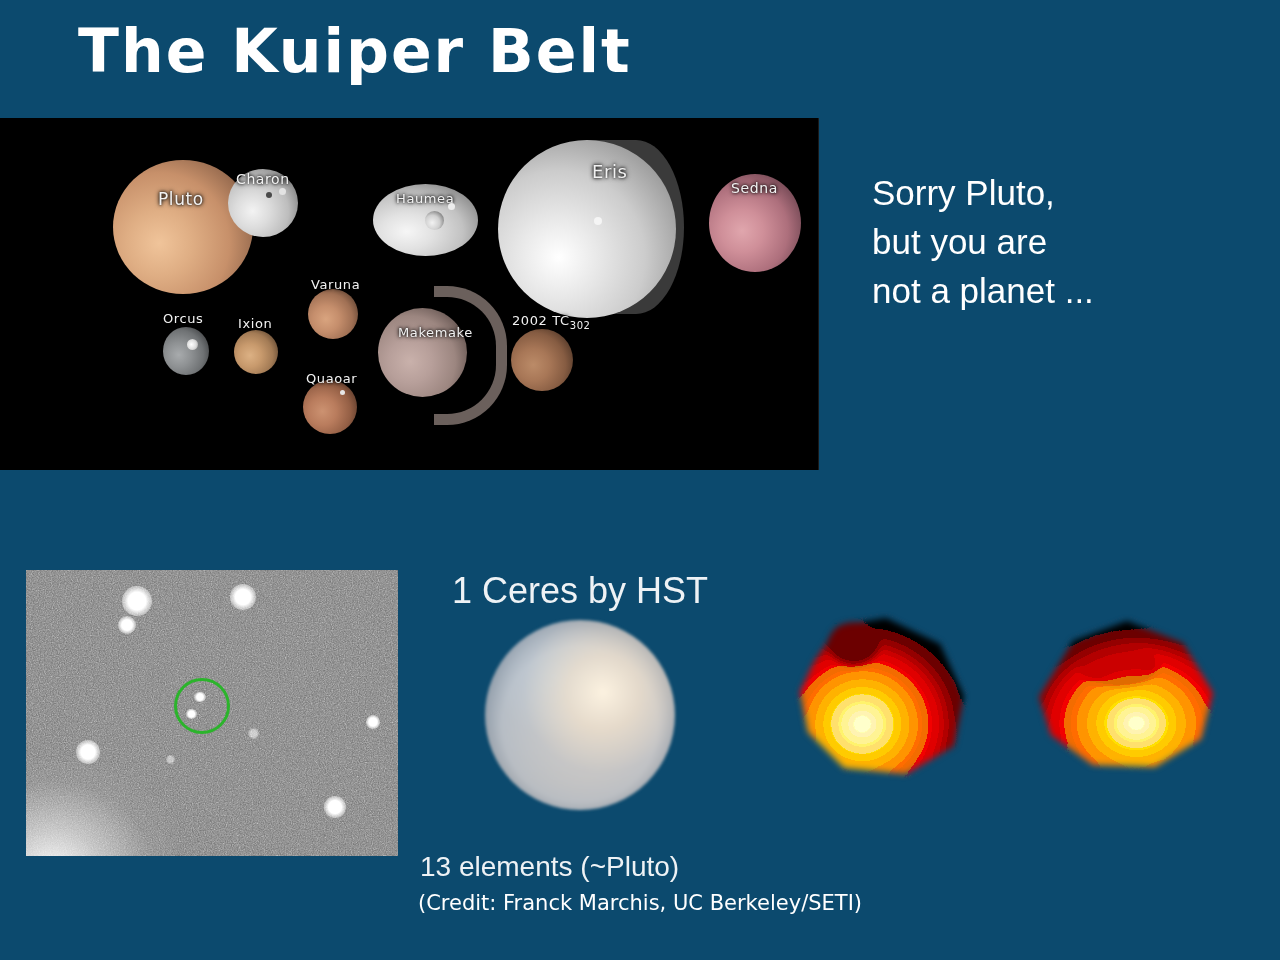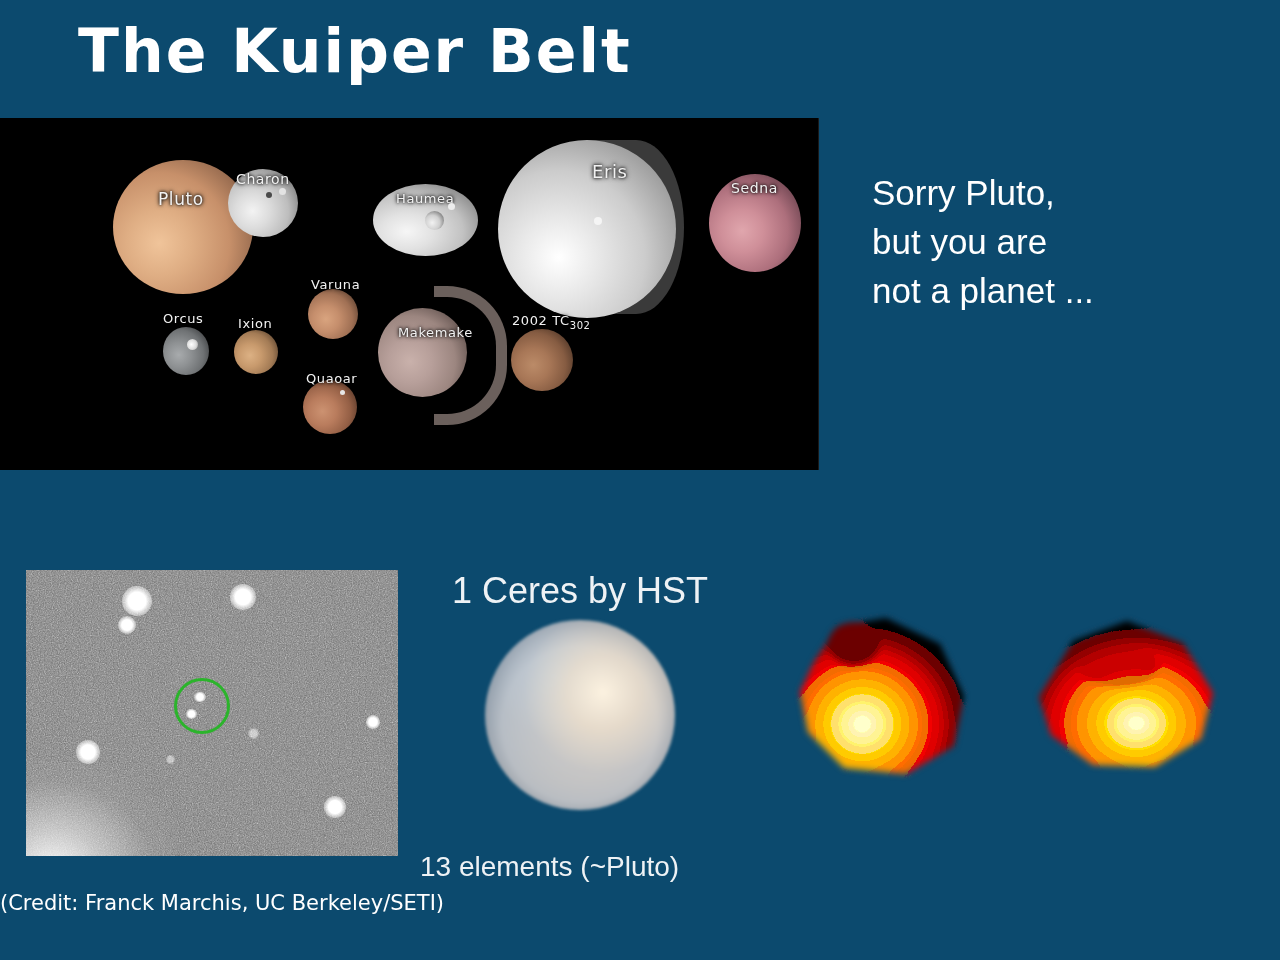--- a/index.html
+++ b/index.html
@@ -187,21 +187,21 @@
     color: #f2f6f9;
     white-space: nowrap;
   }
 
   
   #credit {
     position: absolute;
     left: 0;
     top: 891px;
     width: 1280px;
-    text-align: left;
+    text-align: center;
     font-family: "DejaVu Sans", sans-serif;
     font-size: 21px;
     color: #ffffff;
   }
 </style>
 </head>
 <body>
 
 <div id="slide">
 

